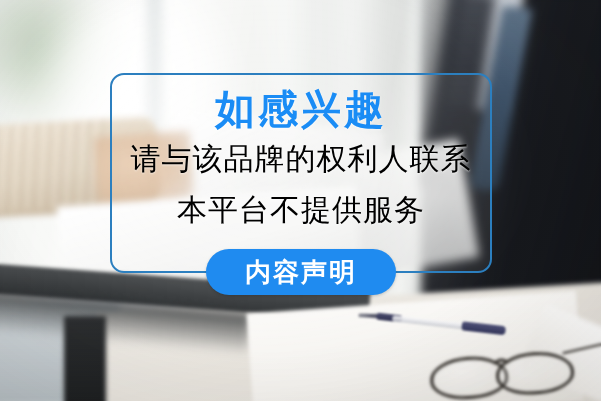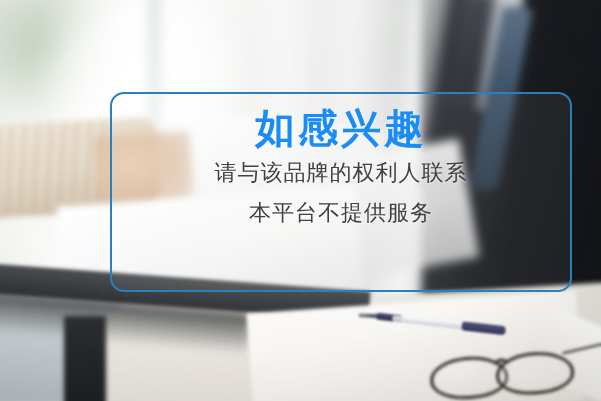--- a/index.html
+++ b/index.html
@@ -401,22 +401,22 @@
       rgba(255,255,255,0.10) 0%,
       rgba(255,255,255,0) 55%,
       rgba(40,40,44,0.10) 100%);
     pointer-events: none;
   }
 
   
   .notice-box {
     position: absolute;
     left: 110px;
-    top: 92px;
-    width: 462px;
+    top: 73px;
+    width: 382px;
     height: 200px;
     border: 2px solid #2c7fbf;
     border-radius: 14px;
     box-sizing: border-box;
     background: rgba(255,255,255,0.06);
   }
 
   .notice-inner {
     position: absolute;
     inset: 0;
@@ -430,24 +430,24 @@
     font-size: 40px;
     line-height: 1.12;
     font-weight: 700;
     color: #1a8cf5;
     letter-spacing: 3px;
     text-shadow: 0 1px 2px rgba(255,255,255,0.55);
     white-space: nowrap;
   }
 
   .subline {
-    font-size: 22px;
+    font-size: 30px;
     line-height: 1.42;
     font-weight: 500;
-    color: #404040;
+    color: #000000;
     letter-spacing: 1px;
     text-shadow: 0 1px 2px rgba(255,255,255,0.6);
     white-space: nowrap;
   }
   .subline.l1 { margin-top: 6px; }
   .subline.l2 { margin-top: 9px; }
 
   .cta-wrap {
     position: absolute;
     left: 0;
@@ -532,15 +532,18 @@
   <div class="notice-box">
     <div class="notice-inner">
 
       <div class="headline">如感兴趣</div>
 
       <div class="subline l1">请与该品牌的权利人联系</div>
 
       <div class="subline l2">本平台不提供服务</div>
     </div>
 
+    <div class="cta-wrap">
+      <button class="cta-button">内容声明</button>
+    </div>
   </div>
 
 </div>
 
 </body></html>

